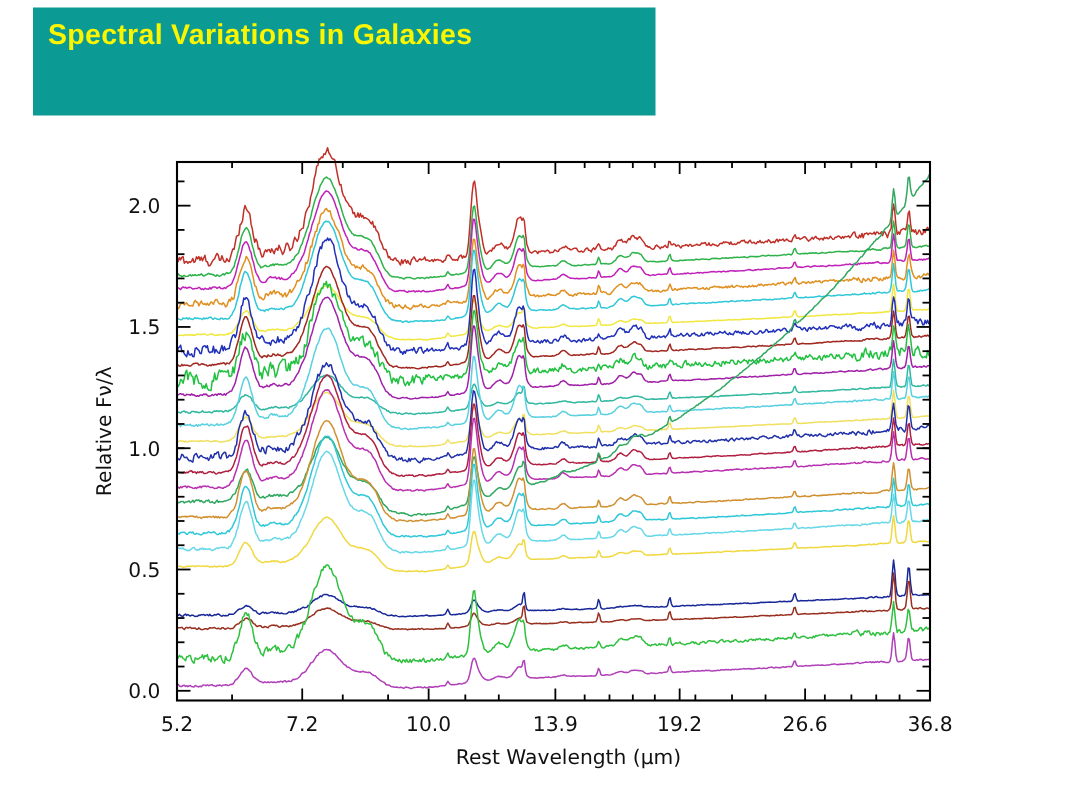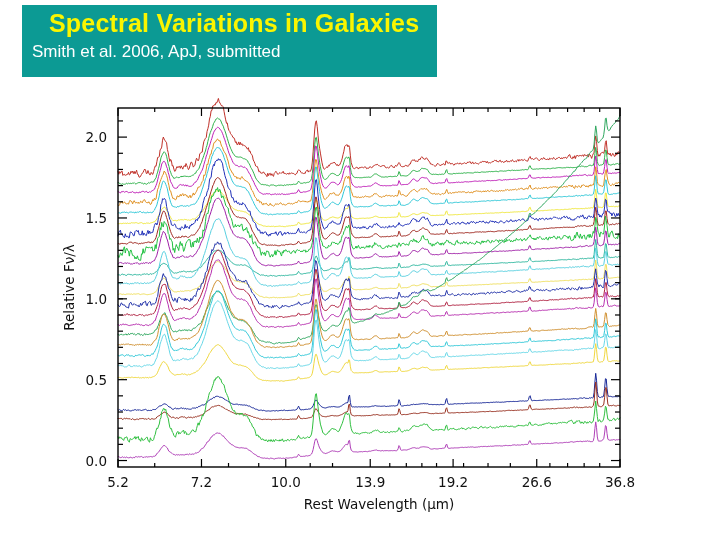--- a/index.html
+++ b/index.html
@@ -9,25 +9,25 @@
     overflow:hidden;position:relative;
   }
   #slide{position:absolute;left:0;top:0;width:720px;height:540px;background:#fff;}
 
   
   #banner{
     position:absolute;left:22px;top:5px;width:415px;height:72px;
     background:#0c9a94;box-sizing:border-box;padding:2px 0 0 10px;
   }
   #banner-title{
-    color:#faf500;font-size:25px;font-weight:bold;letter-spacing:0.2px;
-    line-height:33px;white-space:nowrap;margin-left:17px;
+    color:#faf500;font-size:19px;font-weight:bold;letter-spacing:0.2px;
+    line-height:33px;white-space:nowrap;
   }
   #banner-subtitle{
-    color:#ffffff;font-size:17px;line-height:23px;white-space:nowrap;
+    color:#ffffff;font-size:22px;line-height:23px;white-space:nowrap;margin-top:41px;
   }
 
   
   #figure{position:absolute;left:0;top:80px;width:720px;height:460px;}
   #fig-svg{display:block;}
   .axis-line{stroke:#000;stroke-width:1.4;fill:none;}
   .tickmark{stroke:#000;stroke-width:1.2;}
   .ticklabel{font-family:"DejaVu Sans",sans-serif;font-size:13.5px;fill:#111;}
   .axistitle{font-family:"DejaVu Sans",sans-serif;font-size:13.5px;fill:#111;}
   .spec{fill:none;stroke-width:1.0;stroke-linejoin:round;stroke-linecap:round;}

